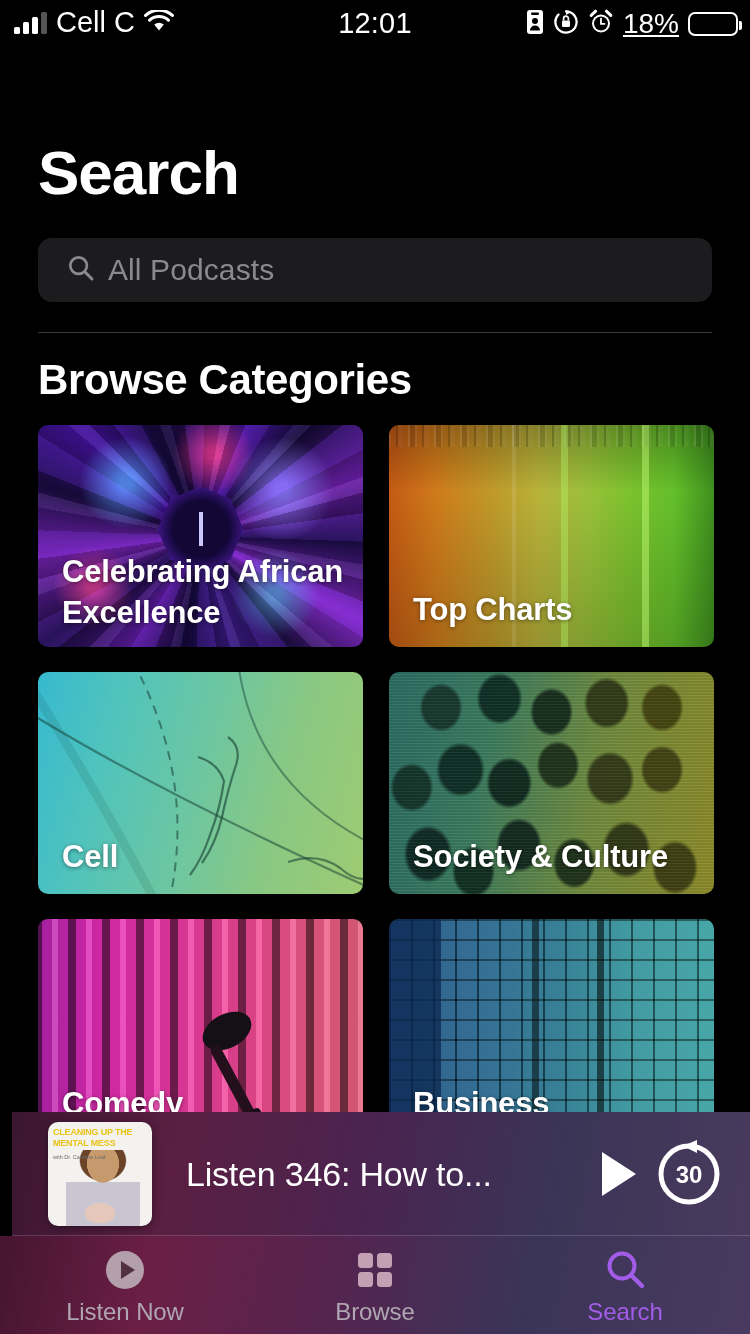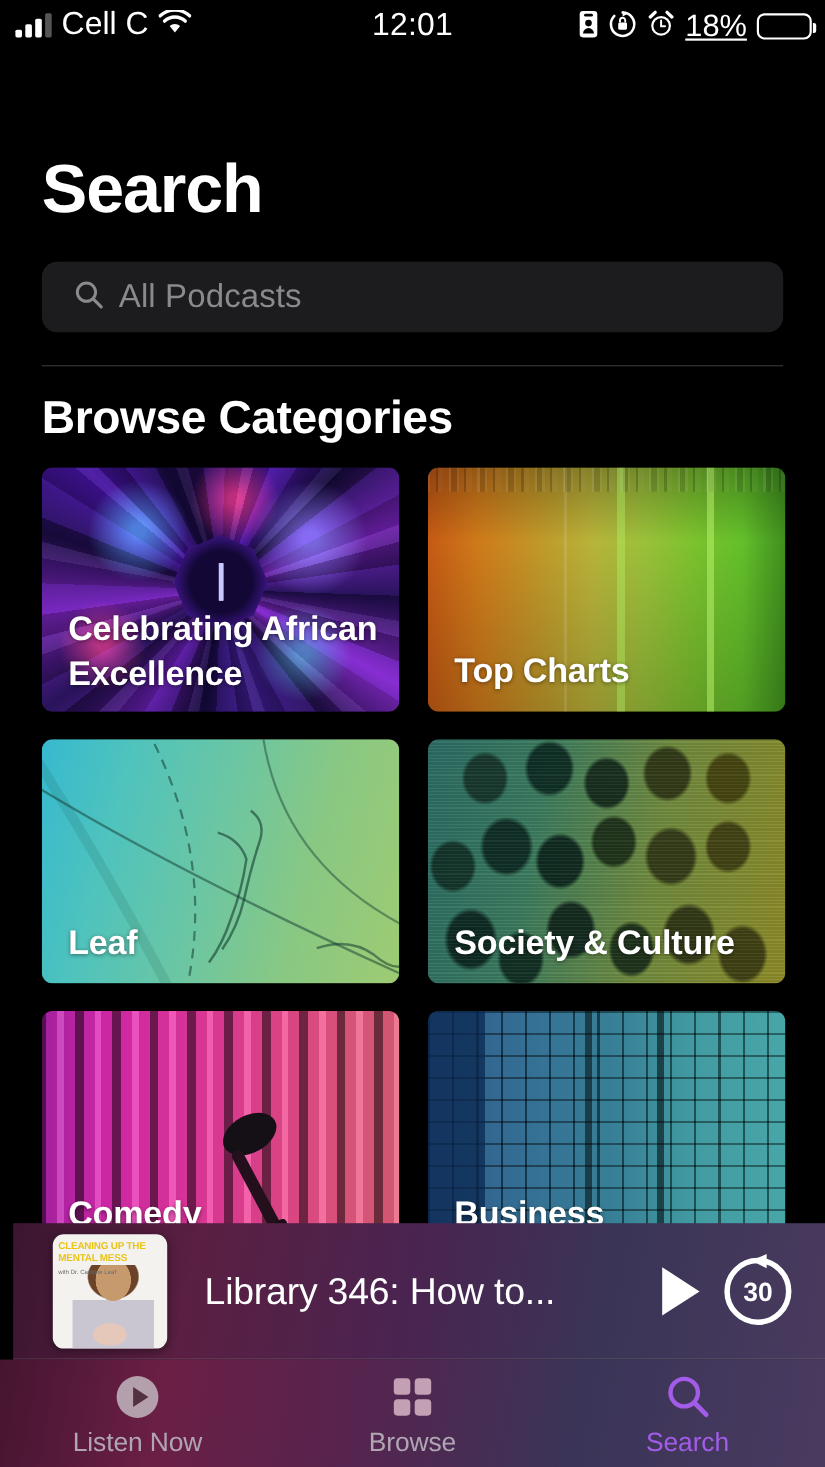--- a/index.html
+++ b/index.html
@@ -368,21 +368,21 @@
             <path d="M95 -10 Q160 110 130 235" stroke="rgba(20,60,50,.55)" stroke-width="2" fill="none" stroke-dasharray="9 7"></path>
             <path d="M-10 40 Q120 120 330 215" stroke="rgba(20,60,50,.5)" stroke-width="2.2" fill="none"></path>
             <path d="M200 -10 Q215 110 330 170" stroke="rgba(20,60,50,.45)" stroke-width="2" fill="none"></path>
             <path d="M-10 10 Q60 120 120 235" stroke="rgba(20,60,50,.35)" stroke-width="9" fill="none" opacity=".35"></path>
             <path d="M190 65 q14 10 8 28 q-8 24 -14 52 q-6 26 -20 46" stroke="rgba(20,60,50,.6)" stroke-width="2.2" fill="none"></path>
             <path d="M160 85 q20 6 26 24 q-4 28 -14 54 q-8 24 -20 40" stroke="rgba(20,60,50,.6)" stroke-width="2.2" fill="none"></path>
             <path d="M250 190 q30 -10 52 6 q16 14 28 10" stroke="rgba(20,60,50,.55)" stroke-width="2.2" fill="none"></path>
           </svg>
         </div>
       </div>
-      <div class="label">Leaf</div>
+      <div class="label">Cell</div>
     </div>
 
     <div class="cat">
       <div class="art art-society">
         <div class="crowd"></div>
           <div class="grain"></div>
       </div>
       <div class="label">Society &amp; Culture</div>
     </div>
 
@@ -408,21 +408,21 @@
 
   </div>
 
   <div class="nowplaying">
     <div class="np-art">
       <div class="person"></div>
         <div class="brain"></div>
       <div class="ttl">CLEANING UP THE MENTAL MESS</div>
       <div class="sub">with Dr. Caroline Leaf</div>
     </div>
-    <div class="np-title">Library 346: How to...</div>
+    <div class="np-title">Listen 346: How to...</div>
     <div class="np-play">
       <span class="tri"></span>
     </div>
     <div class="np-skip">
       <svg width="74" height="74" viewBox="0 0 74 74">
         <path d="M37 9 a28 28 0 1 0 0 56 a28 28 0 0 0 0 -56" stroke="#fff" stroke-width="5" fill="none" stroke-linecap="round"></path>
         <path d="M31 9 L45 3 L45 16 Z" fill="#fff"></path>
         <text x="37" y="46" text-anchor="middle" font-family="Liberation Sans, sans-serif" font-size="24" font-weight="600" fill="#fff">30</text>
       </svg>
     </div>

